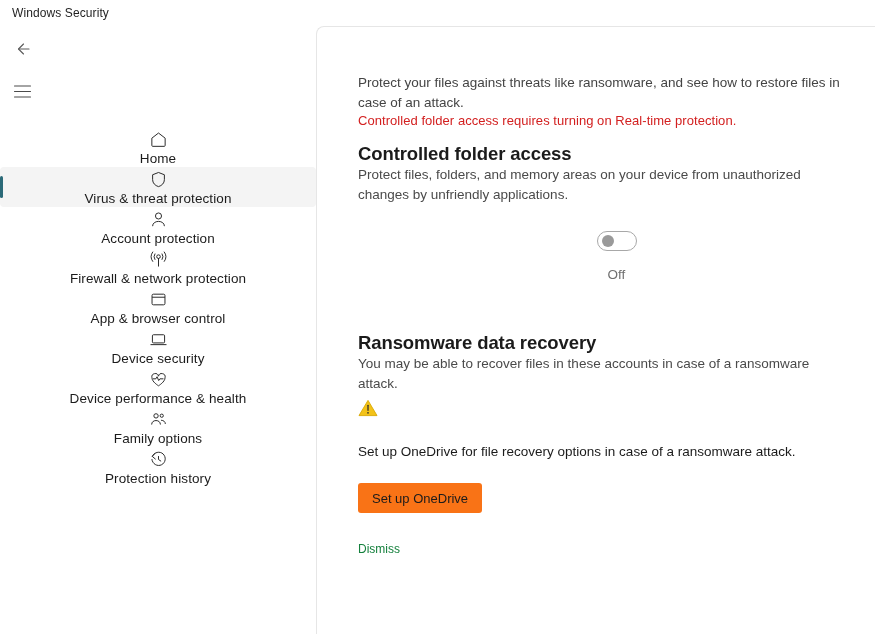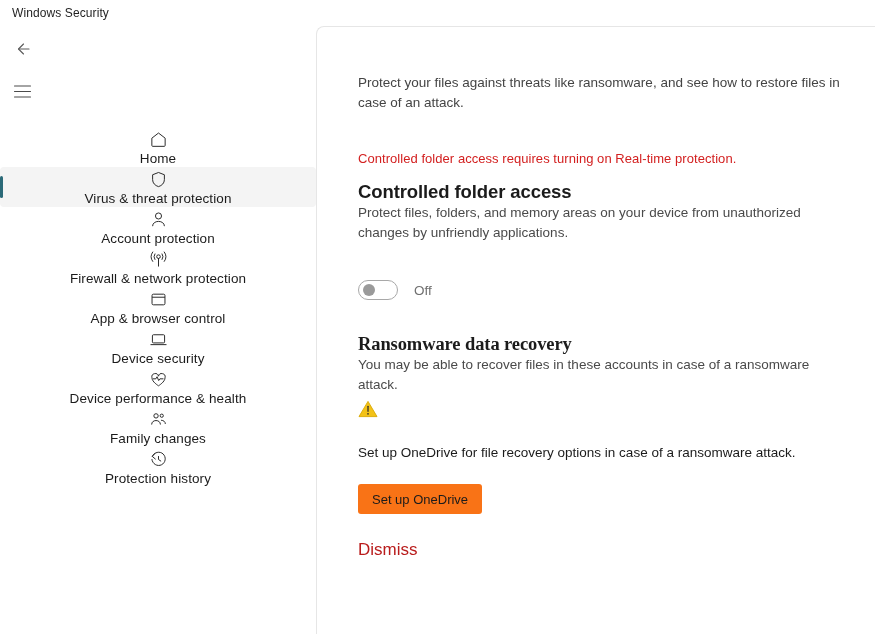--- a/index.html
+++ b/index.html
@@ -150,21 +150,20 @@
 
   .page-sub {
     margin-top: 17px;
     font-size: 13.5px;
     line-height: 20px;
     color: #444444;
     max-width: 492px;
   }
 
   .alert-line {
-    margin-top: 38px;
     font-size: 13px;
     color: #d32020;
     letter-spacing: .05px;
   }
 
   .sec-title {
     margin-top: 15px;
     font-size: 18.5px;
     font-weight: bold;
     color: #1b1b1b;
@@ -173,24 +172,25 @@
 
   .sec-desc {
     font-size: 13.5px;
     line-height: 20px;
     color: #4a4a4a;
     max-width: 492px;
   }
 
   
   .toggle-row {
-    margin-top: 37px;
+    margin-top: 26px;
     display: flex;
     align-items: center;
     gap: 16px;
+    flex-direction: column;
   }
   .toggle {
     width: 40px;
     height: 20px;
     border-radius: 10px;
     border: 1px solid #a8a8a8;
     background: #ffffff;
     position: relative;
     cursor: pointer;
     flex: 0 0 auto;
@@ -203,22 +203,21 @@
     background: #9a9a9a;
     top: 3px;
     left: 4px;
   }
   .toggle-state {
     font-size: 13.5px;
     color: #707070;
   }
 
   .sec-title-2 {
-    margin-top: 34px;
-    font-family: Liberation Serif, serif;
+    margin-top: 50px;
   }
 
   
   .warn-row {
     display: flex;
     align-items: flex-start;
     gap: 24px;
     flex-direction: column;
   }
   .warn-ico {
@@ -246,22 +245,22 @@
     border: none;
     border-radius: 3px;
     font-family: inherit;
     font-size: 13px;
     color: #1b1b1b;
     cursor: pointer;
   }
 
   .linkrow { margin-top: 26px; }
   .link {
-    font-size: 17px;
-    color: #b91c1c;
+    font-size: 12px;
+    color: #15803d;
     text-decoration: none;
     cursor: pointer;
   }
 </style>
 </head>
 <body>
 
 <div class="app">
 
   <div class="titlebar">
@@ -361,21 +360,21 @@
 
       <div class="navitem">
         <span class="ico">
           <svg width="19" height="19" viewBox="0 0 20 20" fill="none">
             <circle cx="7.4" cy="6.2" r="2.3" stroke="#2b2b2b" stroke-width="1.05"></circle>
             <circle cx="13.4" cy="6" r="1.7" stroke="#2b2b2b" stroke-width="1.05"></circle>
             <path d="M2.8 14.9c0-2.2 2-3.8 4.6-3.8s4.6 1.6 4.6 3.8" stroke="#2b2b2b" stroke-width="1.05" stroke-linecap="round"></path>
             <path d="M13.1 10.8c2.2.1 4.1 1.5 4.1 3.5" stroke="#2b2b2b" stroke-width="1.05" stroke-linecap="round"></path>
           </svg>
         </span>
-        <span class="lbl">Family changes</span>
+        <span class="lbl">Family options</span>
       </div>
 
       <div class="navitem">
         <span class="ico">
           <svg width="19" height="19" viewBox="0 0 20 20" fill="none">
             <path d="M3.6 6.6A7 7 0 1 1 3.1 10" stroke="#2b2b2b" stroke-width="1.05" stroke-linecap="round"></path>
             <path d="M6.4 3.4 3.4 6.7 6.7 9.5" stroke="#2b2b2b" stroke-width="1.05" stroke-linecap="round" stroke-linejoin="round"></path>
             <path d="M10 6.8V10l2.4 1.6" stroke="#2b2b2b" stroke-width="1.05" stroke-linecap="round" stroke-linejoin="round"></path>
           </svg>
         </span>

